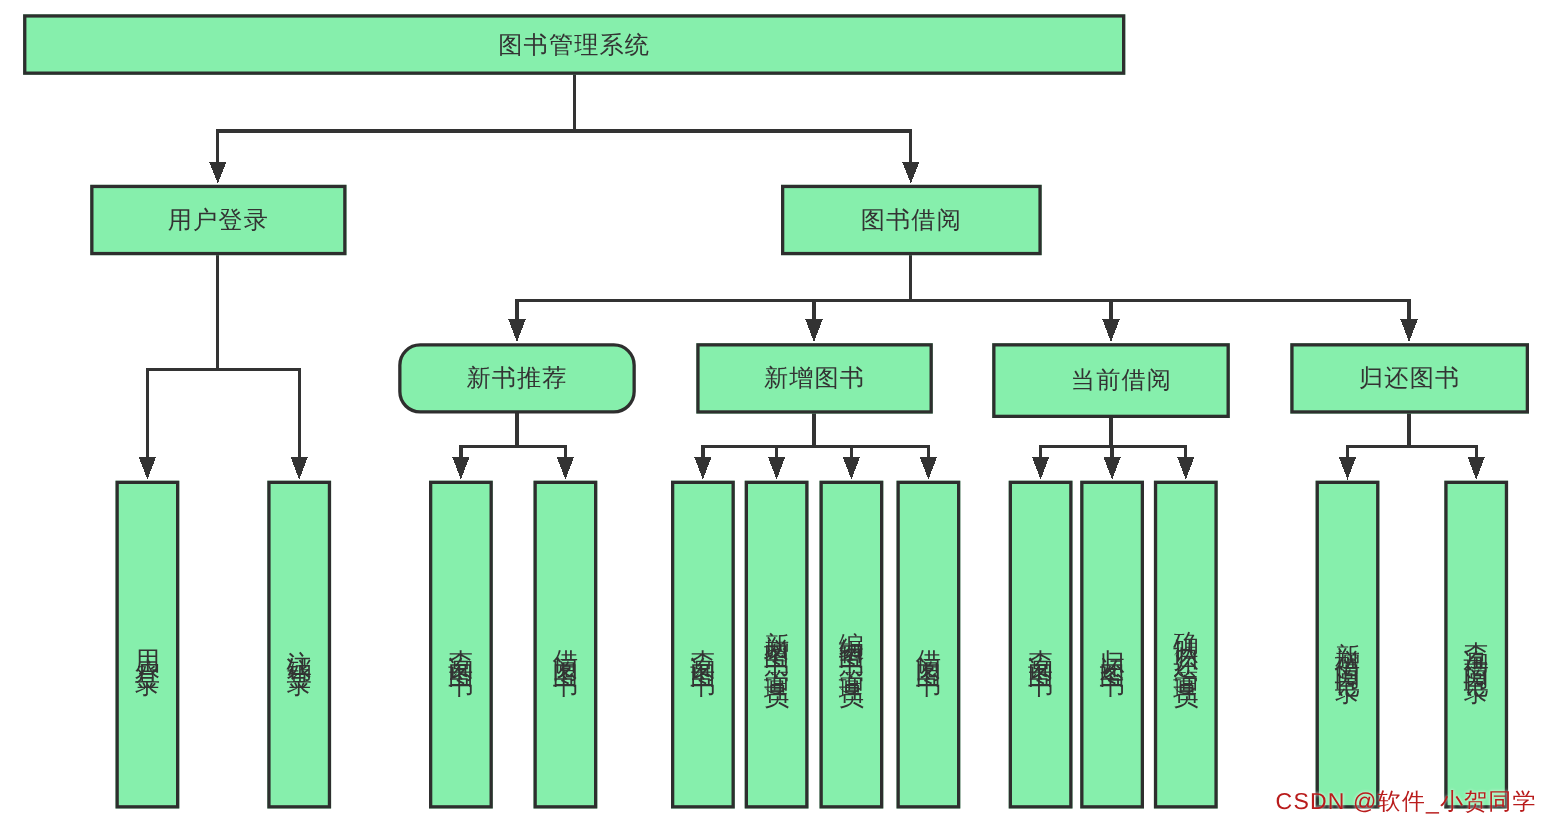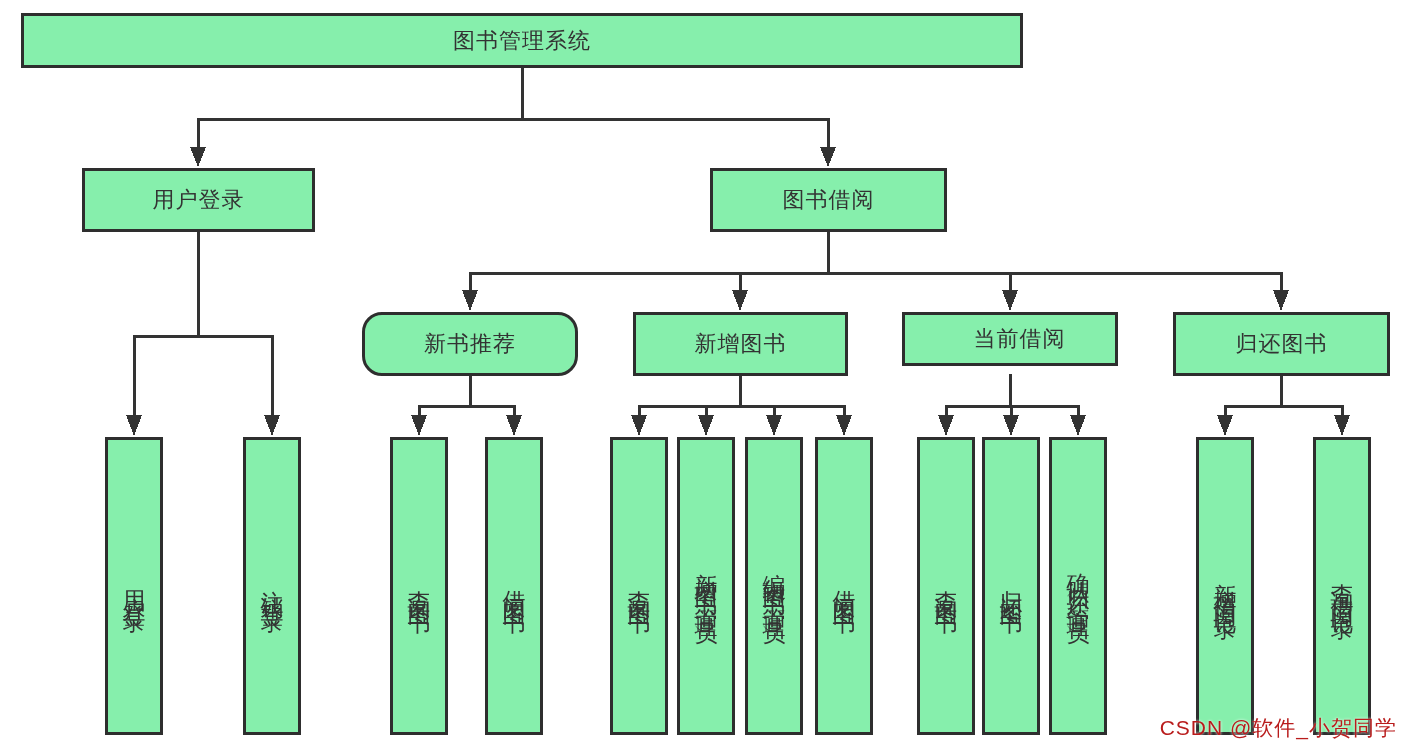--- a/index.html
+++ b/index.html
@@ -115,21 +115,21 @@
   <div class="node hbox" style="left:710px;top:168px;width:237px;height:64px;">
     <span>图书借阅</span>
   </div>
 
   <div class="node hbox" style="left:362px;top:312px;width:216px;height:64px;border-radius:20px;">
     <span>新书推荐</span>
   </div>
   <div class="node hbox" style="left:633px;top:312px;width:215px;height:64px;">
     <span>新增图书</span>
   </div>
-  <div class="node hbox" style="left:902px;top:312px;width:216px;height:54px;padding-left:19px;">
+  <div class="node hbox" style="left:902px;top:312px;width:216px;height:68px;padding-left:19px;">
     <span>当前借阅</span>
   </div>
   <div class="node hbox" style="left:1173px;top:312px;width:217px;height:64px;">
     <span>归还图书</span>
   </div>
 
   <div class="node vbox" style="left:105px;">
     <span>用户登录</span>
   </div>
   <div class="node vbox" style="left:243px;">

